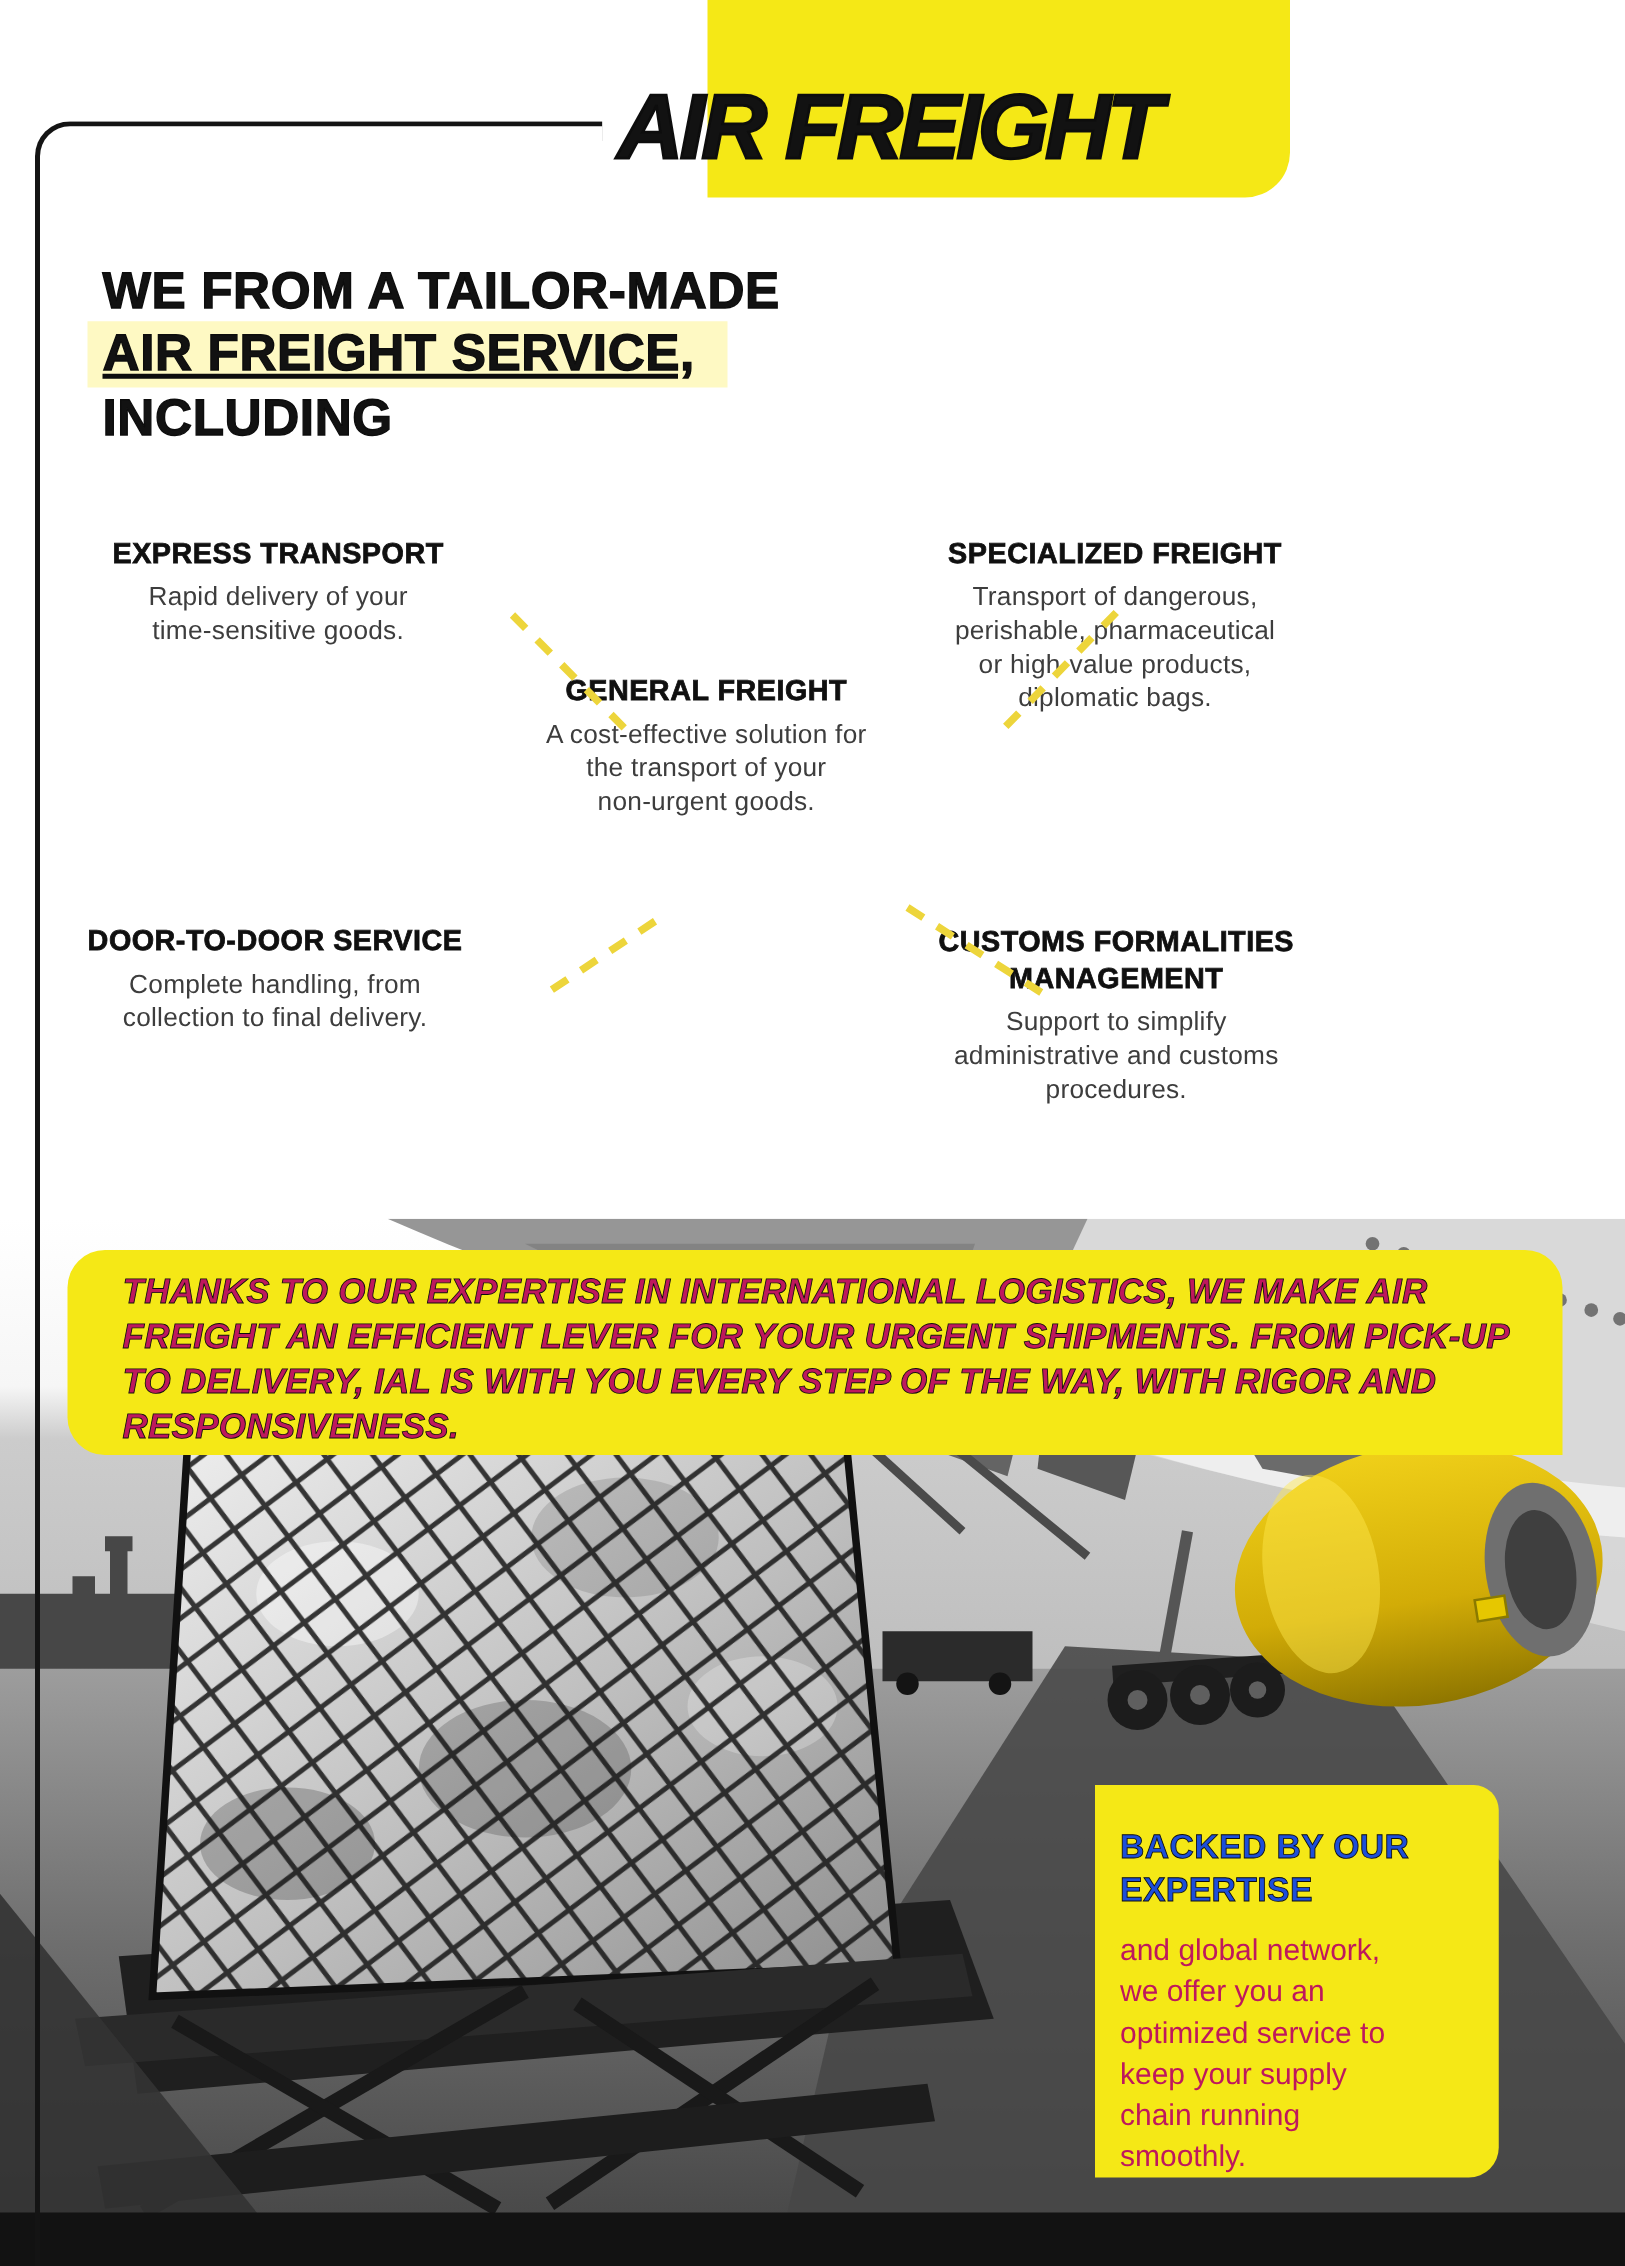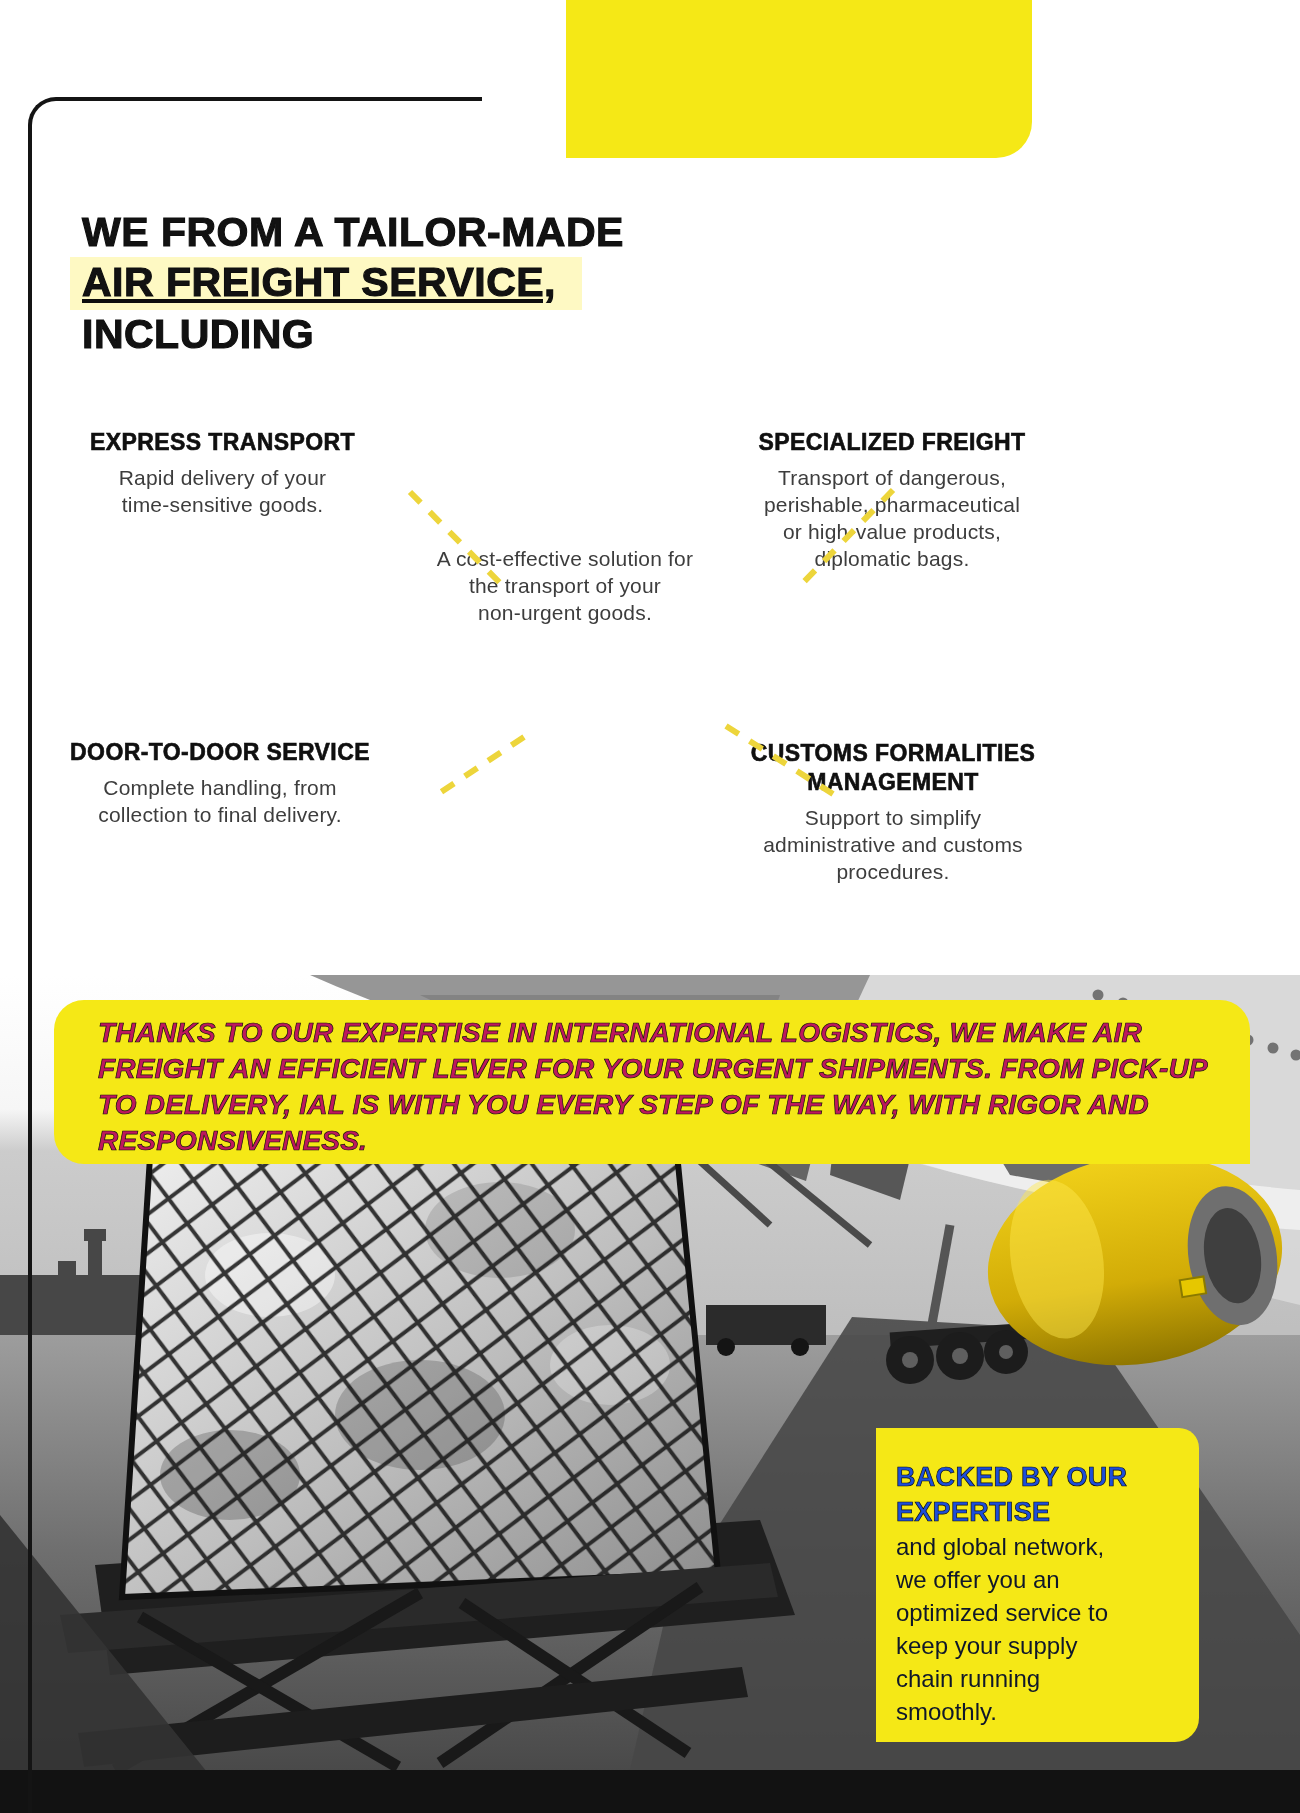--- a/index.html
+++ b/index.html
@@ -62,21 +62,21 @@
   #cargo-photo{left:0;top:975px;z-index:1;}
 
   
   #expertise-box{
     left:876px;top:1428px;width:323px;height:314px;
     background:#F5E816;border-radius:0 20px 24px 0;z-index:4;
     box-sizing:border-box;padding:32px 18px 0 20px;
   }
   #expertise-title{font-size:27px;font-weight:bold;line-height:35px;letter-spacing:0.3px;
     -webkit-text-stroke:0.7px #0d0d0d;color:#1d4ed8;}
-  #expertise-desc{font-size:24px;line-height:33px;color:#0f172a;}
+  #expertise-desc{font-size:24px;line-height:33px;color:#be185d;margin-top:14px;}
 </style>
 </head>
 <body>
 
 <div id="page">
 
   <svg id="cargo-photo" class="abs" width="1300" height="838" viewBox="0 0 1300 838" aria-hidden="true">
     <defs>
       <linearGradient id="skyGrad" x1="0" y1="0" x2="0" y2="1">
         <stop offset="0" stop-color="#ffffff"></stop>
@@ -192,20 +192,21 @@
     <line x1="688" y1="778" x2="462" y2="628" stroke="#191919" stroke-width="12"></line>
     <polygon points="78,758 742,692 748,722 84,792" fill="#1d1d1d"></polygon>
 
     <polygon points="0,540 240,838 0,838" fill="#333333" opacity="0.9"></polygon>
     <rect x="0" y="795" width="1300" height="43" fill="#121212"></rect>
   </svg>
 
   <div id="corner-line" class="abs" style="z-index:5;"></div>
 
   <div id="title-banner" class="abs"></div>
+  <div id="page-title" class="abs">AIR FREIGHT</div>
 
   <div id="intro-heading" class="abs">
     <div>WE FROM A TAILOR-MADE</div>
     <div><span id="intro-line2">AIR FREIGHT SERVICE,</span></div>
     <div>INCLUDING</div>
   </div>
 
   <div id="svc-express" class="abs svc">
     <div class="svc-title">EXPRESS TRANSPORT</div>
     <div class="svc-desc preline">Rapid delivery of your
@@ -214,20 +215,21 @@
 
   <div id="svc-specialized" class="abs svc">
     <div class="svc-title">SPECIALIZED FREIGHT</div>
     <div class="svc-desc preline">Transport of dangerous,
 perishable, pharmaceutical
 or high-value products,
 diplomatic bags.</div>
   </div>
 
   <div id="svc-general" class="abs svc">
+    <div class="svc-title">GENERAL FREIGHT</div>
     <div class="svc-desc preline">A cost-effective solution for
 the transport of your
 non-urgent goods.</div>
   </div>
 
   <div id="svc-door" class="abs svc">
     <div class="svc-title">DOOR-TO-DOOR SERVICE</div>
     <div class="svc-desc preline">Complete handling, from
 collection to final delivery.</div>
   </div>

